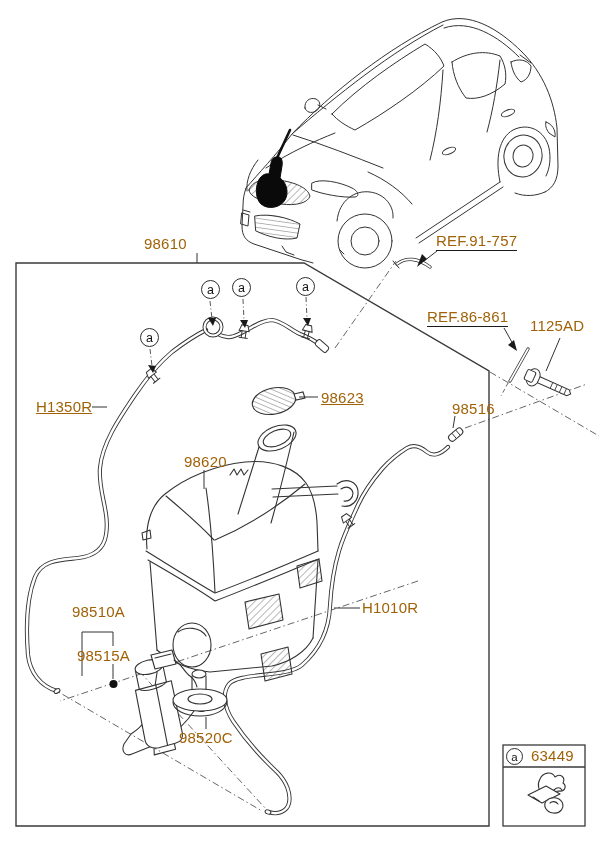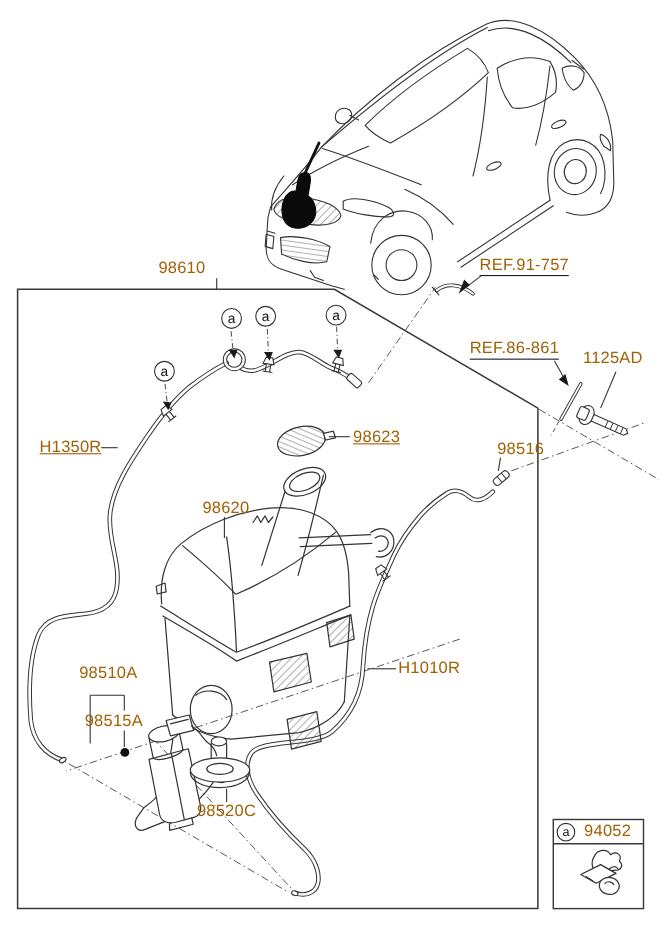--- a/index.html
+++ b/index.html
@@ -280,21 +280,21 @@
 <div class="lbl ref" style="left:427px;top:309px;">REF.86-861</div>
 <div class="lbl" style="left:530px;top:318px;">1125AD</div>
 <div class="lbl" style="left:36px;top:399px;text-decoration:underline;">H1350R</div>
 <div class="lbl" style="left:321px;top:390px;text-decoration:underline;">98623</div>
 <div class="lbl" style="left:420px;top:401px;margin-left:32px;">98516</div>
 <div class="lbl" style="left:184px;top:454px;text-align:right;">98620</div>
 <div class="lbl" style="left:362px;top:600px;text-align:center;">H1010R</div>
 <div class="lbl" style="left:72px;top:604px;">98510A</div>
 <div class="lbl" style="left:77px;top:648px;">98515A</div>
 <div class="lbl" style="left:179px;top:730px;">98520C</div>
-<div class="lbl" style="left:531px;top:748px;">94052</div>
+<div class="lbl" style="left:531px;top:748px;">63449</div>
 
 <div class="marker" style="left:201px;top:280px;">a</div>
 <div class="marker" style="left:232px;top:278px;">a</div>
 <div class="marker" style="left:296px;top:277px;">a</div>
 <div class="marker" style="left:140px;top:328px;">a</div>
 <div class="marker small" style="left:506px;top:748px;">a</div>
 
 </div>
 
 </body></html>

